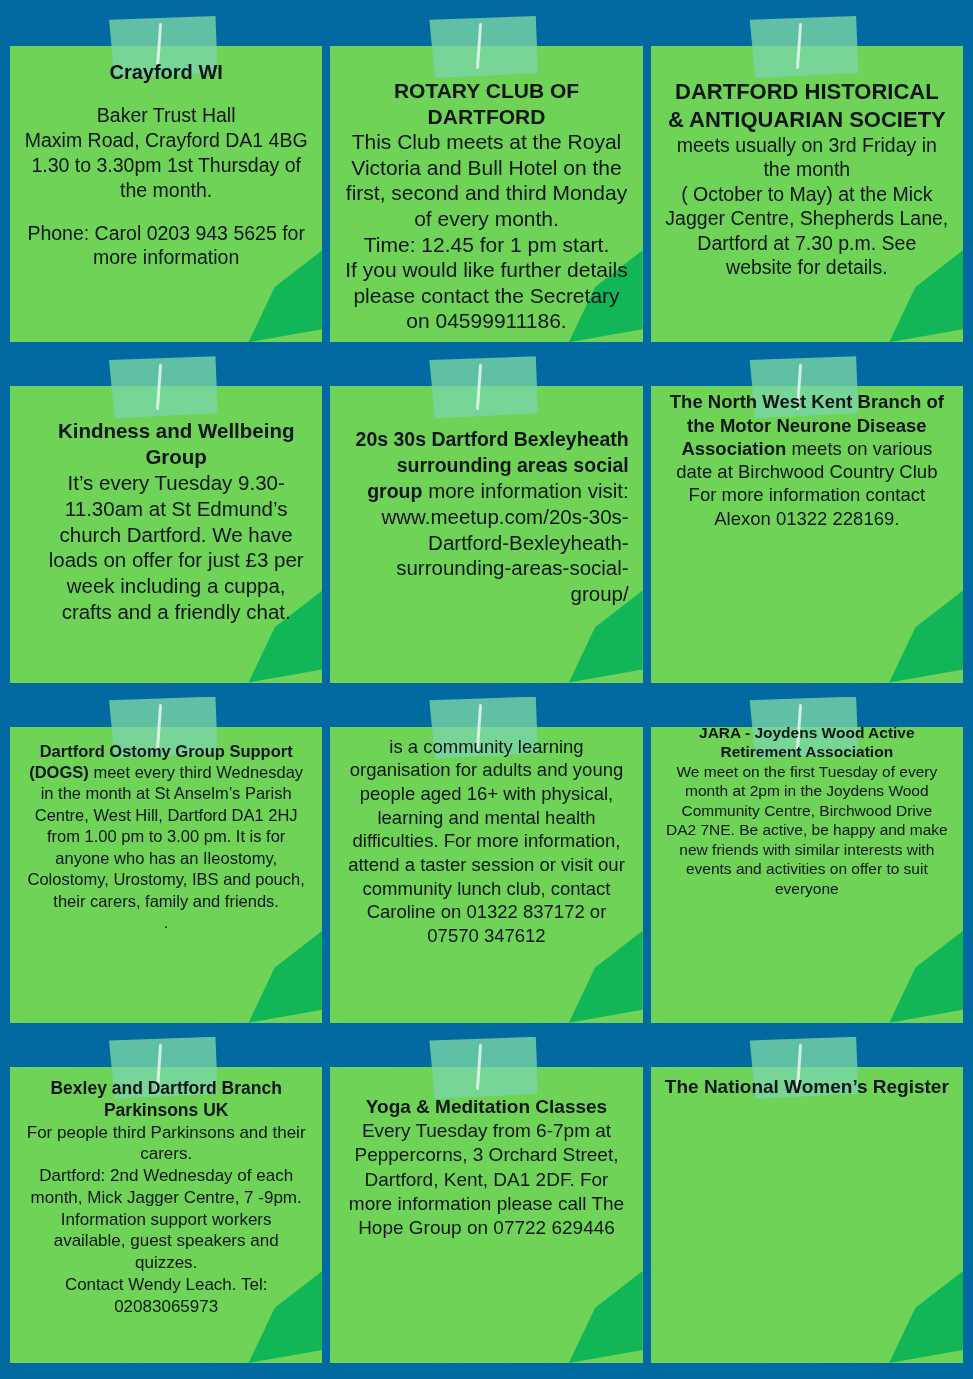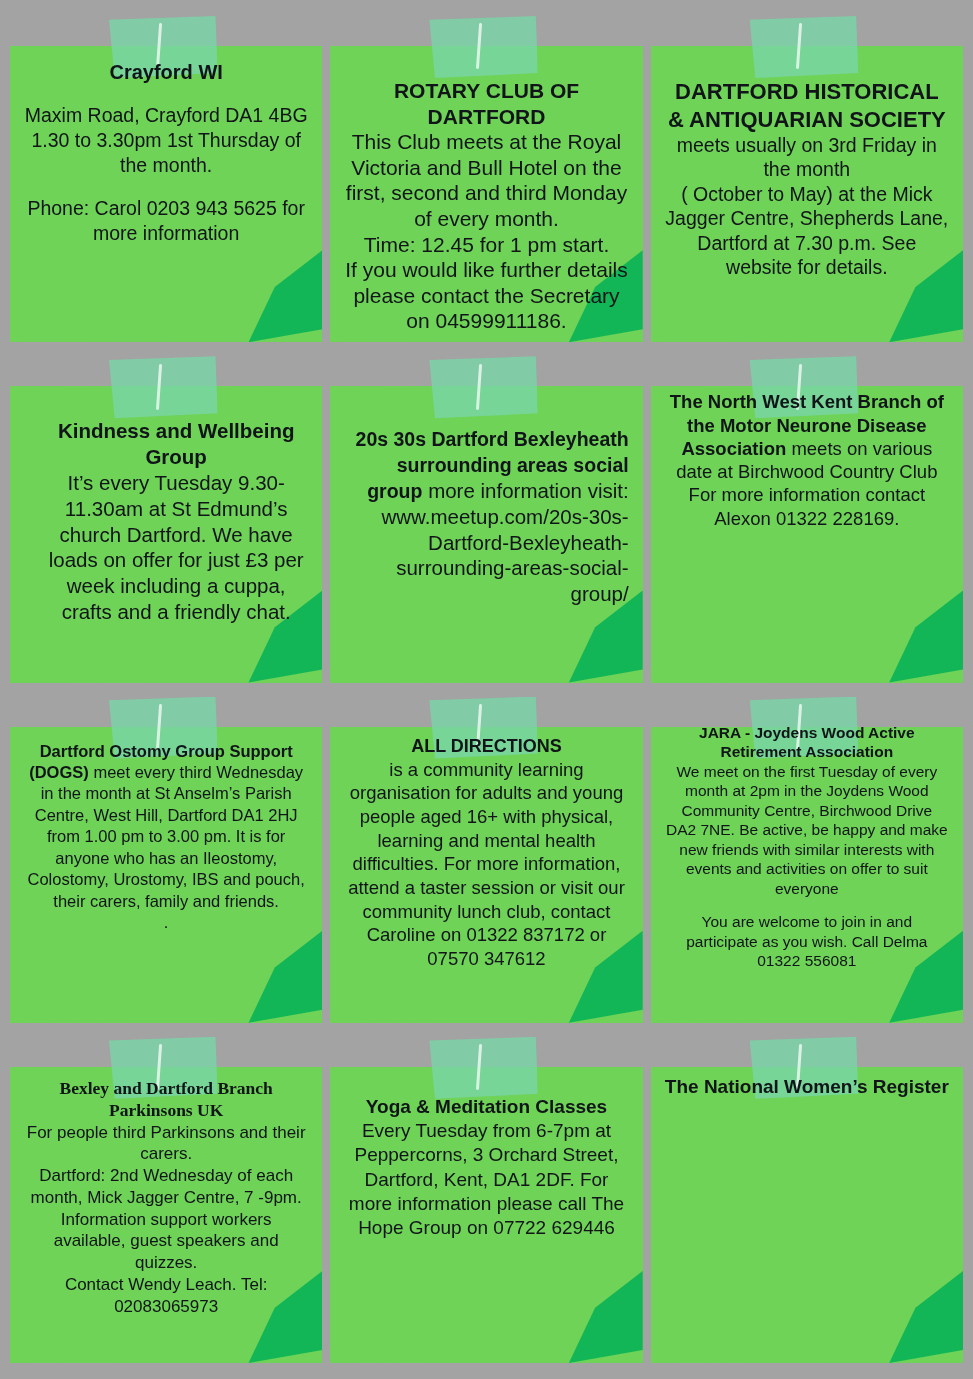--- a/index.html
+++ b/index.html
@@ -11,21 +11,21 @@
     width: 973px;
     height: 1379px;
     font-family: "Liberation Sans", sans-serif;
     overflow: hidden;
   }
 
   #board {
     position: relative;
     width: 973px;
     height: 1379px;
-    background: #a3a3a3;
+    background: #0369a1;
   }
 
   .note-grid {
     position: absolute;
     inset: 0;
     display: grid;
     grid-template-columns: repeat(3, 1fr);
     grid-template-rows: repeat(4, 1fr);
     column-gap: 8px;
     row-gap: 10px;
@@ -135,21 +135,21 @@
   .n6  .title   { font-size: 18.5px; }
 
   .n7  .content { font-size: 16.5px; padding-top: 44px; line-height: 1.30; }
   .n7  .title   { font-size: 16.5px; }
   .n8  .content { font-size: 18.5px; padding-top: 38px; line-height: 1.28; }
   .n8  .title   { font-size: 18px; }
   .n9  .content { font-size: 15.5px; padding-top: 26px; line-height: 1.26; }
   .n9  .title   { font-size: 15.5px; }
 
   .n10 .content { font-size: 17px; padding-top: 40px; line-height: 1.28; }
-  .n10 .title   { font-size: 17.5px; font-family: Liberation Serif, serif; }
+  .n10 .title   { font-size: 17.5px; }
   .n11 .content { font-size: 19px; padding-top: 58px; line-height: 1.28; }
   .n11 .title   { font-size: 19px; }
   .n12 .content { font-size: 19px; padding-top: 38px; line-height: 1.27; }
   .n12 .title   { font-size: 19px; }
 </style>
 </head>
 <body>
 
 <div id="board">
   <div class="note-grid">
@@ -158,20 +158,21 @@
       <div class="paper">
         <div class="paper-shape"></div>
         <div class="fold"></div>
       </div>
       <div class="tape">
           <span class="streak"></span>
         </div>
       <div class="content">
         <p class="title">Crayford WI</p>
         <span class="sp"></span>
+        <p>Baker Trust Hall</p>
         <p>Maxim Road, Crayford DA1 4BG</p>
         <p>1.30 to 3.30pm 1st Thursday of the month.</p>
         <span class="sp"></span>
         <p>Phone: Carol 0203 943 5625 for more information</p>
       </div>
     </div>
 
     <div class="note n2">
       <div class="paper">
         <div class="paper-shape"></div>
@@ -260,38 +261,36 @@
 
     <div class="note n8">
       <div class="paper">
         <div class="paper-shape"></div>
         <div class="fold"></div>
       </div>
       <div class="tape">
           <span class="streak"></span>
         </div>
       <div class="content">
-        <p class="title">ALL DIRECTIONS</p>
         <p>is a community learning organisation for adults and young people aged 16+ with physical, learning and mental health difficulties. For more information, attend a taster session or visit our community lunch club, contact Caroline on 01322 837172 or 07570 347612</p>
       </div>
     </div>
 
     <div class="note n9">
       <div class="paper">
         <div class="paper-shape"></div>
         <div class="fold"></div>
       </div>
       <div class="tape">
           <span class="streak"></span>
         </div>
       <div class="content">
         <p class="title">JARA - Joydens Wood Active Retirement Association</p>
         <p>We meet on the first Tuesday of every month at 2pm in the Joydens Wood Community Centre, Birchwood Drive DA2 7NE. Be active, be happy and make new friends with similar interests with events and activities on offer to suit everyone</p>
         <span class="sp"></span>
-        <p>You are welcome to join in and participate as you wish. Call Delma 01322 556081</p>
       </div>
     </div>
 
     <div class="note n10">
       <div class="paper">
         <div class="paper-shape"></div>
         <div class="fold"></div>
       </div>
       <div class="tape">
           <span class="streak"></span>

